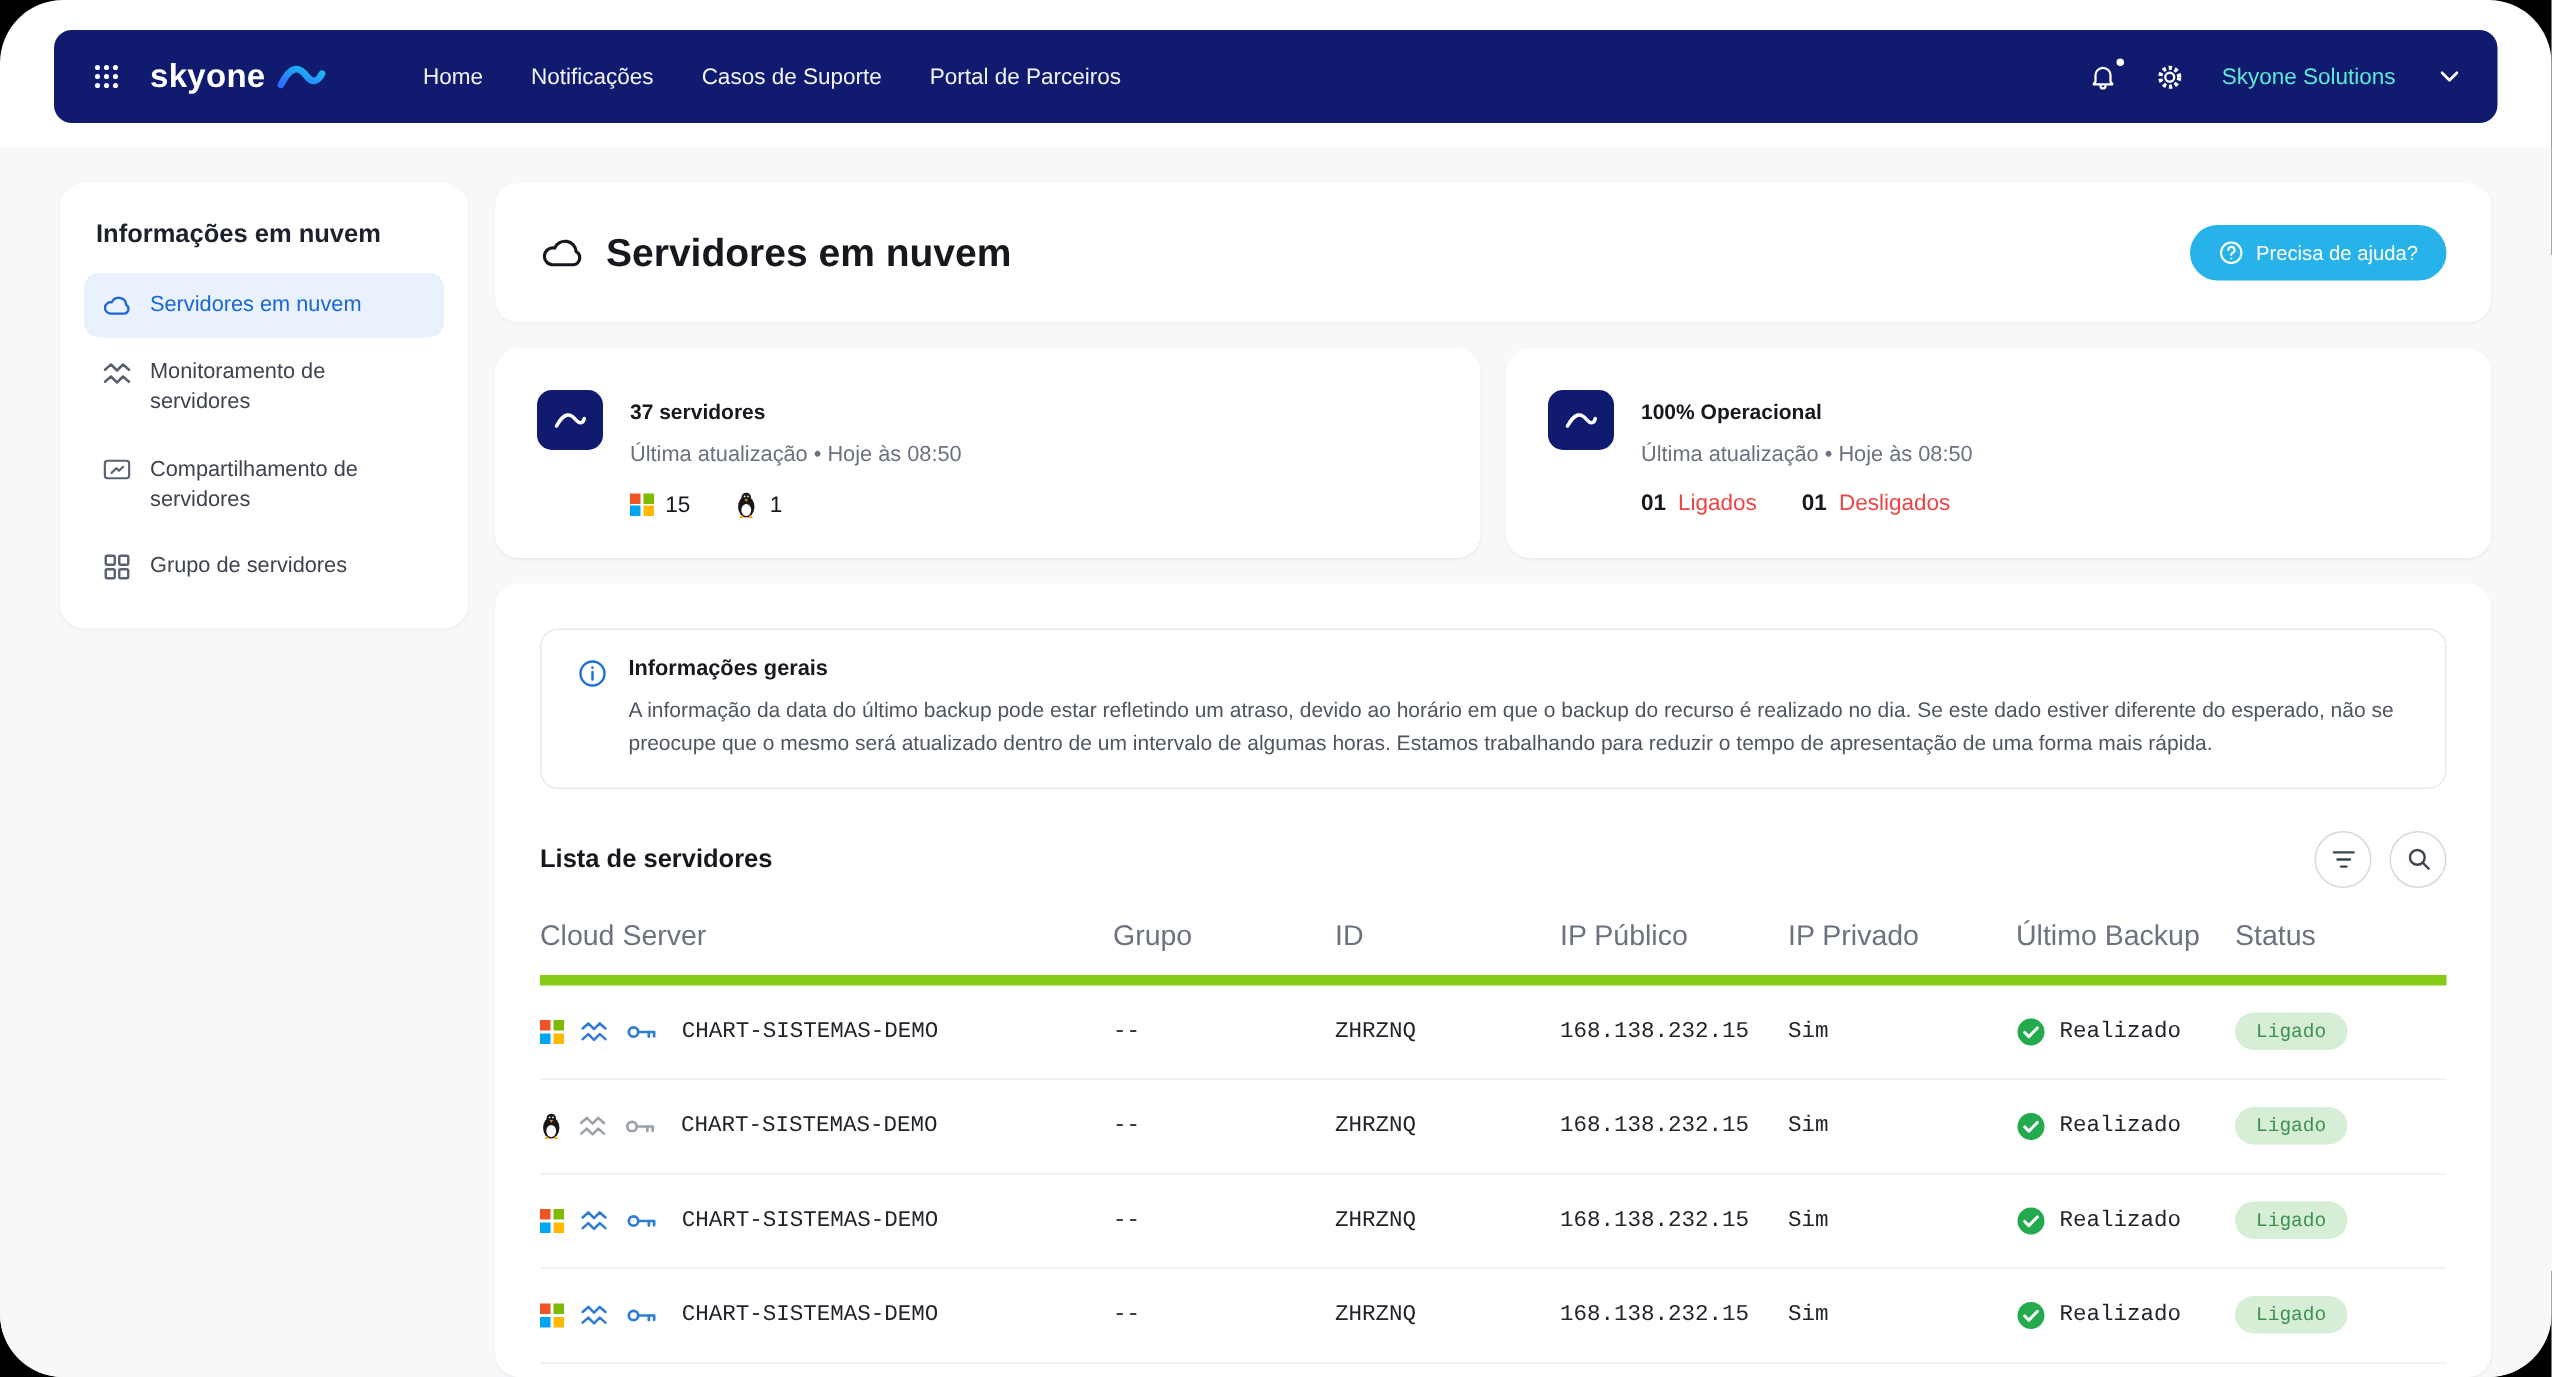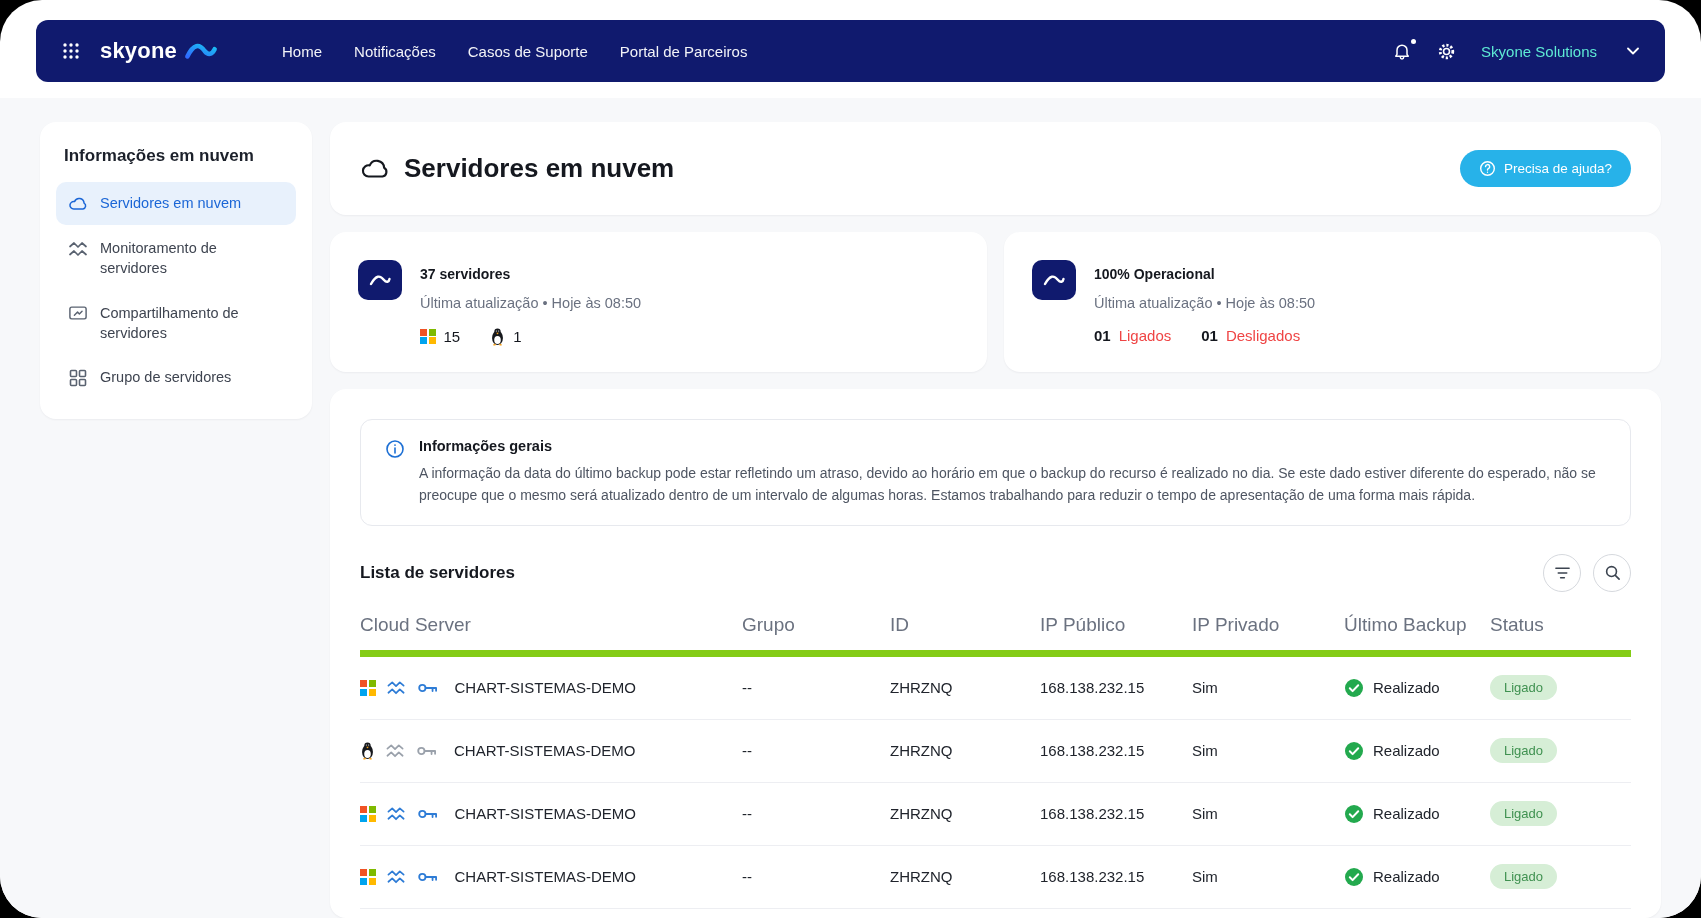--- a/index.html
+++ b/index.html
@@ -84,21 +84,21 @@
   .list-head { display:flex; align-items:center; justify-content:space-between; margin-top:28px; }
   .list-title { font-size:17px; font-weight:600; color:#15181f; }
   .list-actions { display:flex; gap:12px; }
   .round-btn {
     width:38px; height:38px; border-radius:50%; border:1px solid #d6d9de; background:#fff;
     display:flex; align-items:center; justify-content:center; cursor:pointer;
   }
 
   .tgrid { display:grid; grid-template-columns:382px 148px 150px 152px 152px 146px 1fr; align-items:center; }
   .thead { margin-top:22px; padding-bottom:14px; border-bottom:7px solid #84cc16; color:#6b7280; font-size:19px; }
-  .tbody { min-height:0; }
+  .tbody { min-height:0;font-family:Liberation Mono, monospace; }
   .trow { height:63px; border-bottom:1px solid #edeef2; font-size:15px; color:#20242c; cursor:pointer; }
   .c-server { display:flex; align-items:center; gap:11px; }
   .sname { margin-left:6px; }
   .ic { display:flex; color:#2e7cd6; }
   .trow.muted .ic { color:#9aa1ab; }
   .os { display:flex; align-items:center; }
   .backup { display:flex; align-items:center; gap:9px; }
   .check { display:flex; }
   .pill {
     display:inline-block; background:var(--pillbg,#d6eed6); color:var(--pilltext,#3f9150);

